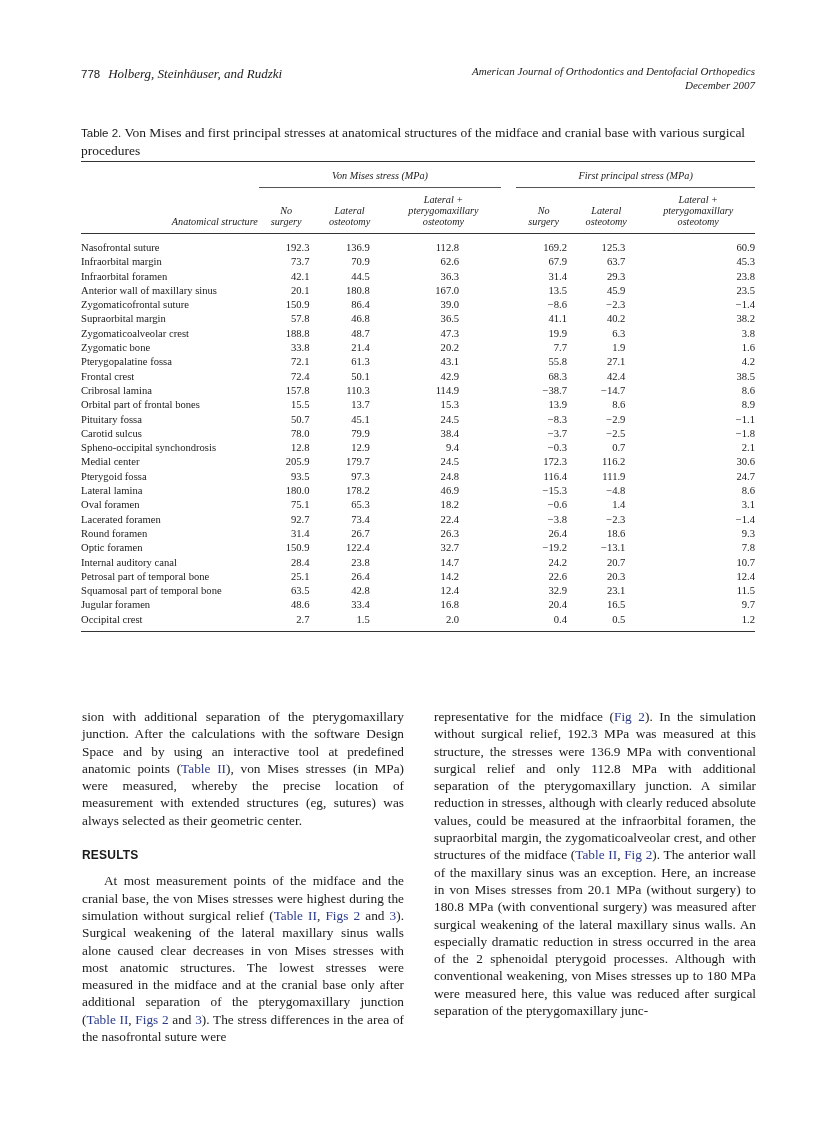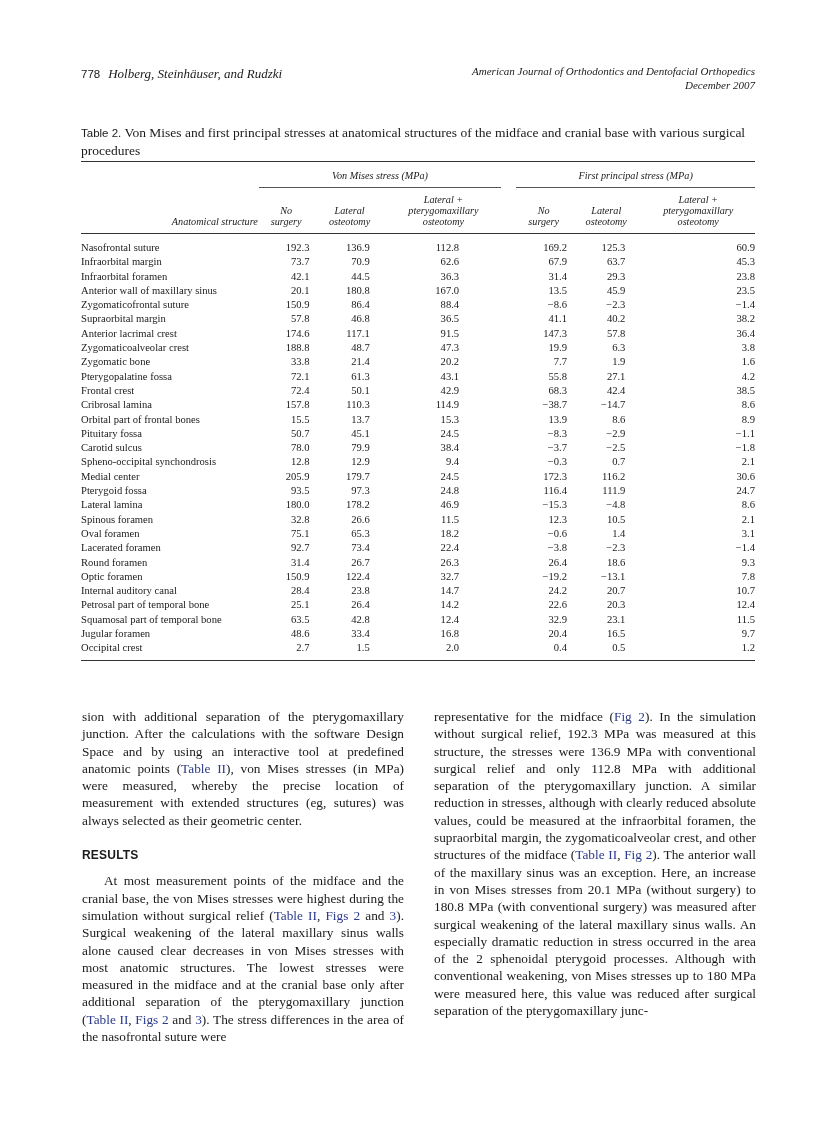--- a/index.html
+++ b/index.html
@@ -141,47 +141,37 @@
         <td class="num" style="padding-right: 42px;">167.0</td>
         <td></td>
         <td class="num" style="padding-right: 4px;">13.5</td>
         <td class="num" style="padding-right: 16px;">45.9</td>
         <td class="num" style="padding-right: 0px;">23.5</td>
       </tr>
       <tr>
         <td class="name">Zygomaticofrontal suture</td>
         <td class="num" style="padding-right: 4px;">150.9</td>
         <td class="num" style="padding-right: 16px;">86.4</td>
-        <td class="num" style="padding-right: 42px;">88.4</td>
+        <td class="num" style="padding-right: 42px;">39.0</td>
         <td></td>
         <td class="num" style="padding-right: 4px;">−8.6</td>
         <td class="num" style="padding-right: 16px;">−2.3</td>
         <td class="num" style="padding-right: 0px;">−1.4</td>
       </tr>
       <tr>
         <td class="name">Supraorbital margin</td>
         <td class="num" style="padding-right: 4px;">57.8</td>
         <td class="num" style="padding-right: 16px;">46.8</td>
         <td class="num" style="padding-right: 42px;">36.5</td>
         <td></td>
         <td class="num" style="padding-right: 4px;">41.1</td>
         <td class="num" style="padding-right: 16px;">40.2</td>
         <td class="num" style="padding-right: 0px;">38.2</td>
       </tr>
       <tr>
-        <td class="name">Anterior lacrimal crest</td>
-        <td class="num" style="padding-right: 4px;">174.6</td>
-        <td class="num" style="padding-right: 16px;">117.1</td>
-        <td class="num" style="padding-right: 42px;">91.5</td>
-        <td></td>
-        <td class="num" style="padding-right: 4px;">147.3</td>
-        <td class="num" style="padding-right: 16px;">57.8</td>
-        <td class="num" style="padding-right: 0px;">36.4</td>
-      </tr>
-      <tr>
         <td class="name">Zygomaticoalveolar crest</td>
         <td class="num" style="padding-right: 4px;">188.8</td>
         <td class="num" style="padding-right: 16px;">48.7</td>
         <td class="num" style="padding-right: 42px;">47.3</td>
         <td></td>
         <td class="num" style="padding-right: 4px;">19.9</td>
         <td class="num" style="padding-right: 16px;">6.3</td>
         <td class="num" style="padding-right: 0px;">3.8</td>
       </tr>
       <tr>
@@ -286,30 +276,20 @@
       </tr>
       <tr>
         <td class="name">Lateral lamina</td>
         <td class="num" style="padding-right: 4px;">180.0</td>
         <td class="num" style="padding-right: 16px;">178.2</td>
         <td class="num" style="padding-right: 42px;">46.9</td>
         <td></td>
         <td class="num" style="padding-right: 4px;">−15.3</td>
         <td class="num" style="padding-right: 16px;">−4.8</td>
         <td class="num" style="padding-right: 0px;">8.6</td>
-      </tr>
-      <tr>
-        <td class="name">Spinous foramen</td>
-        <td class="num" style="padding-right: 4px;">32.8</td>
-        <td class="num" style="padding-right: 16px;">26.6</td>
-        <td class="num" style="padding-right: 42px;">11.5</td>
-        <td></td>
-        <td class="num" style="padding-right: 4px;">12.3</td>
-        <td class="num" style="padding-right: 16px;">10.5</td>
-        <td class="num" style="padding-right: 0px;">2.1</td>
       </tr>
       <tr>
         <td class="name">Oval foramen</td>
         <td class="num" style="padding-right: 4px;">75.1</td>
         <td class="num" style="padding-right: 16px;">65.3</td>
         <td class="num" style="padding-right: 42px;">18.2</td>
         <td></td>
         <td class="num" style="padding-right: 4px;">−0.6</td>
         <td class="num" style="padding-right: 16px;">1.4</td>
         <td class="num" style="padding-right: 0px;">3.1</td>

